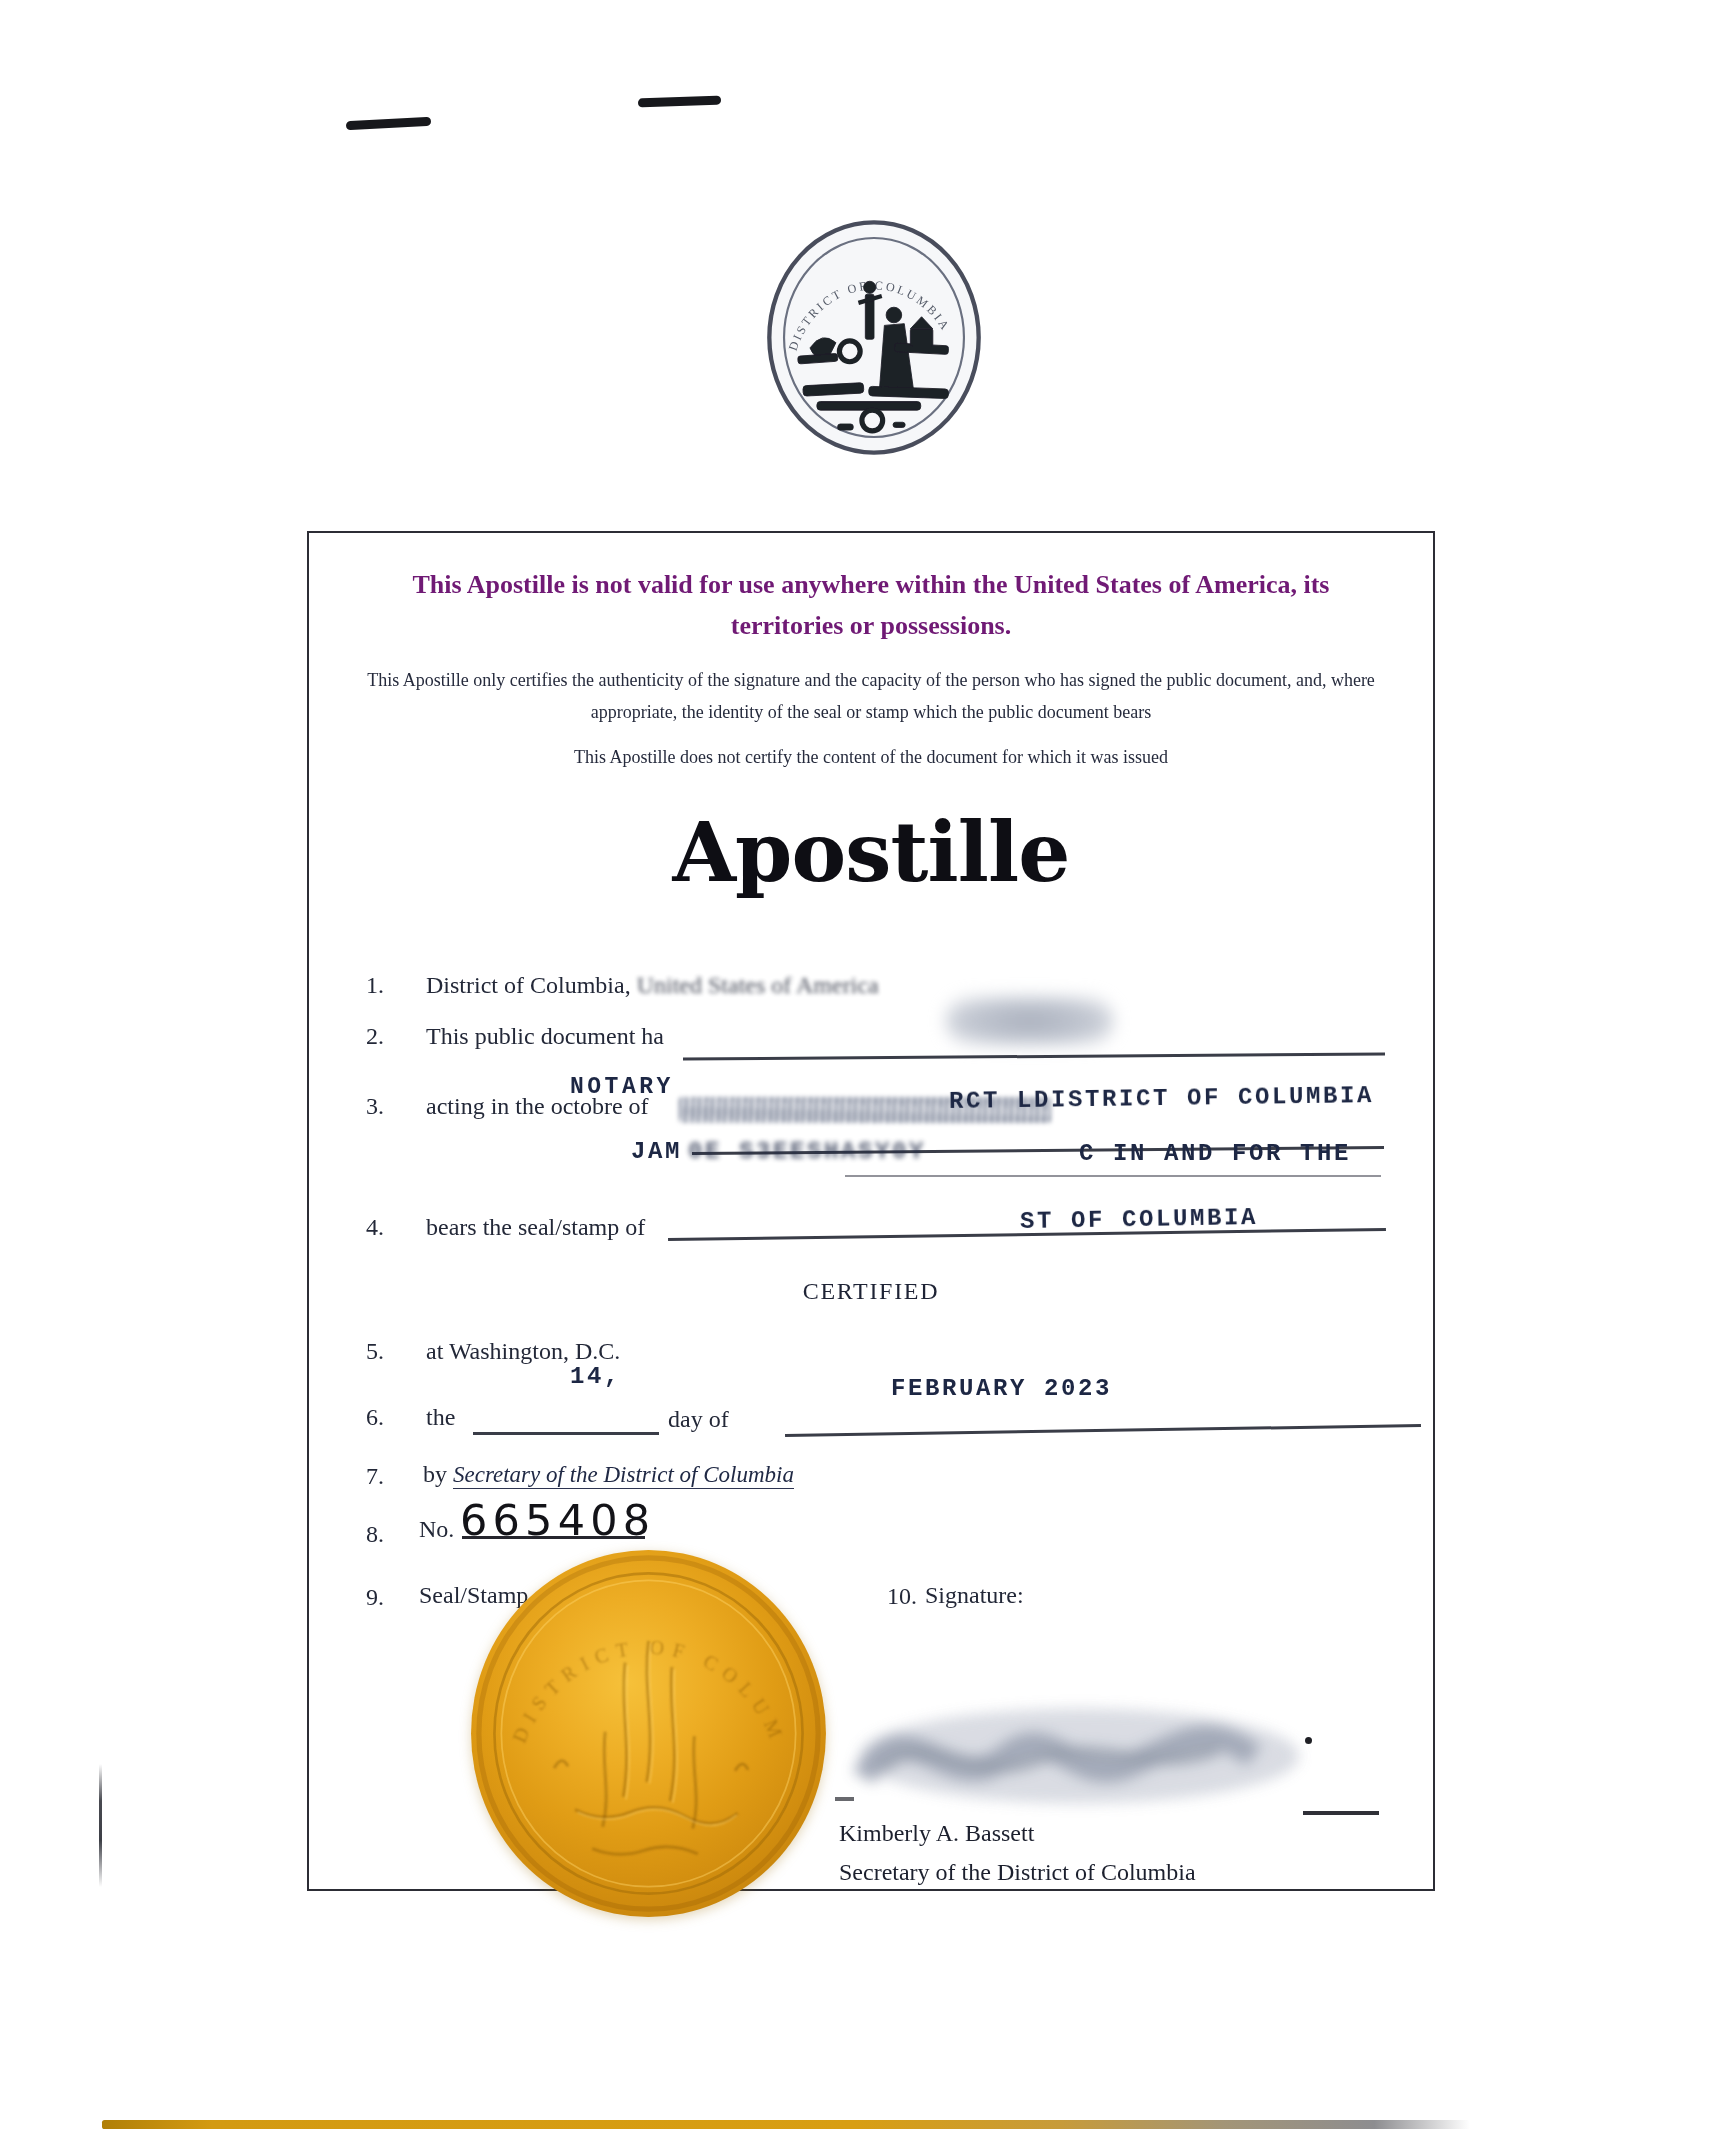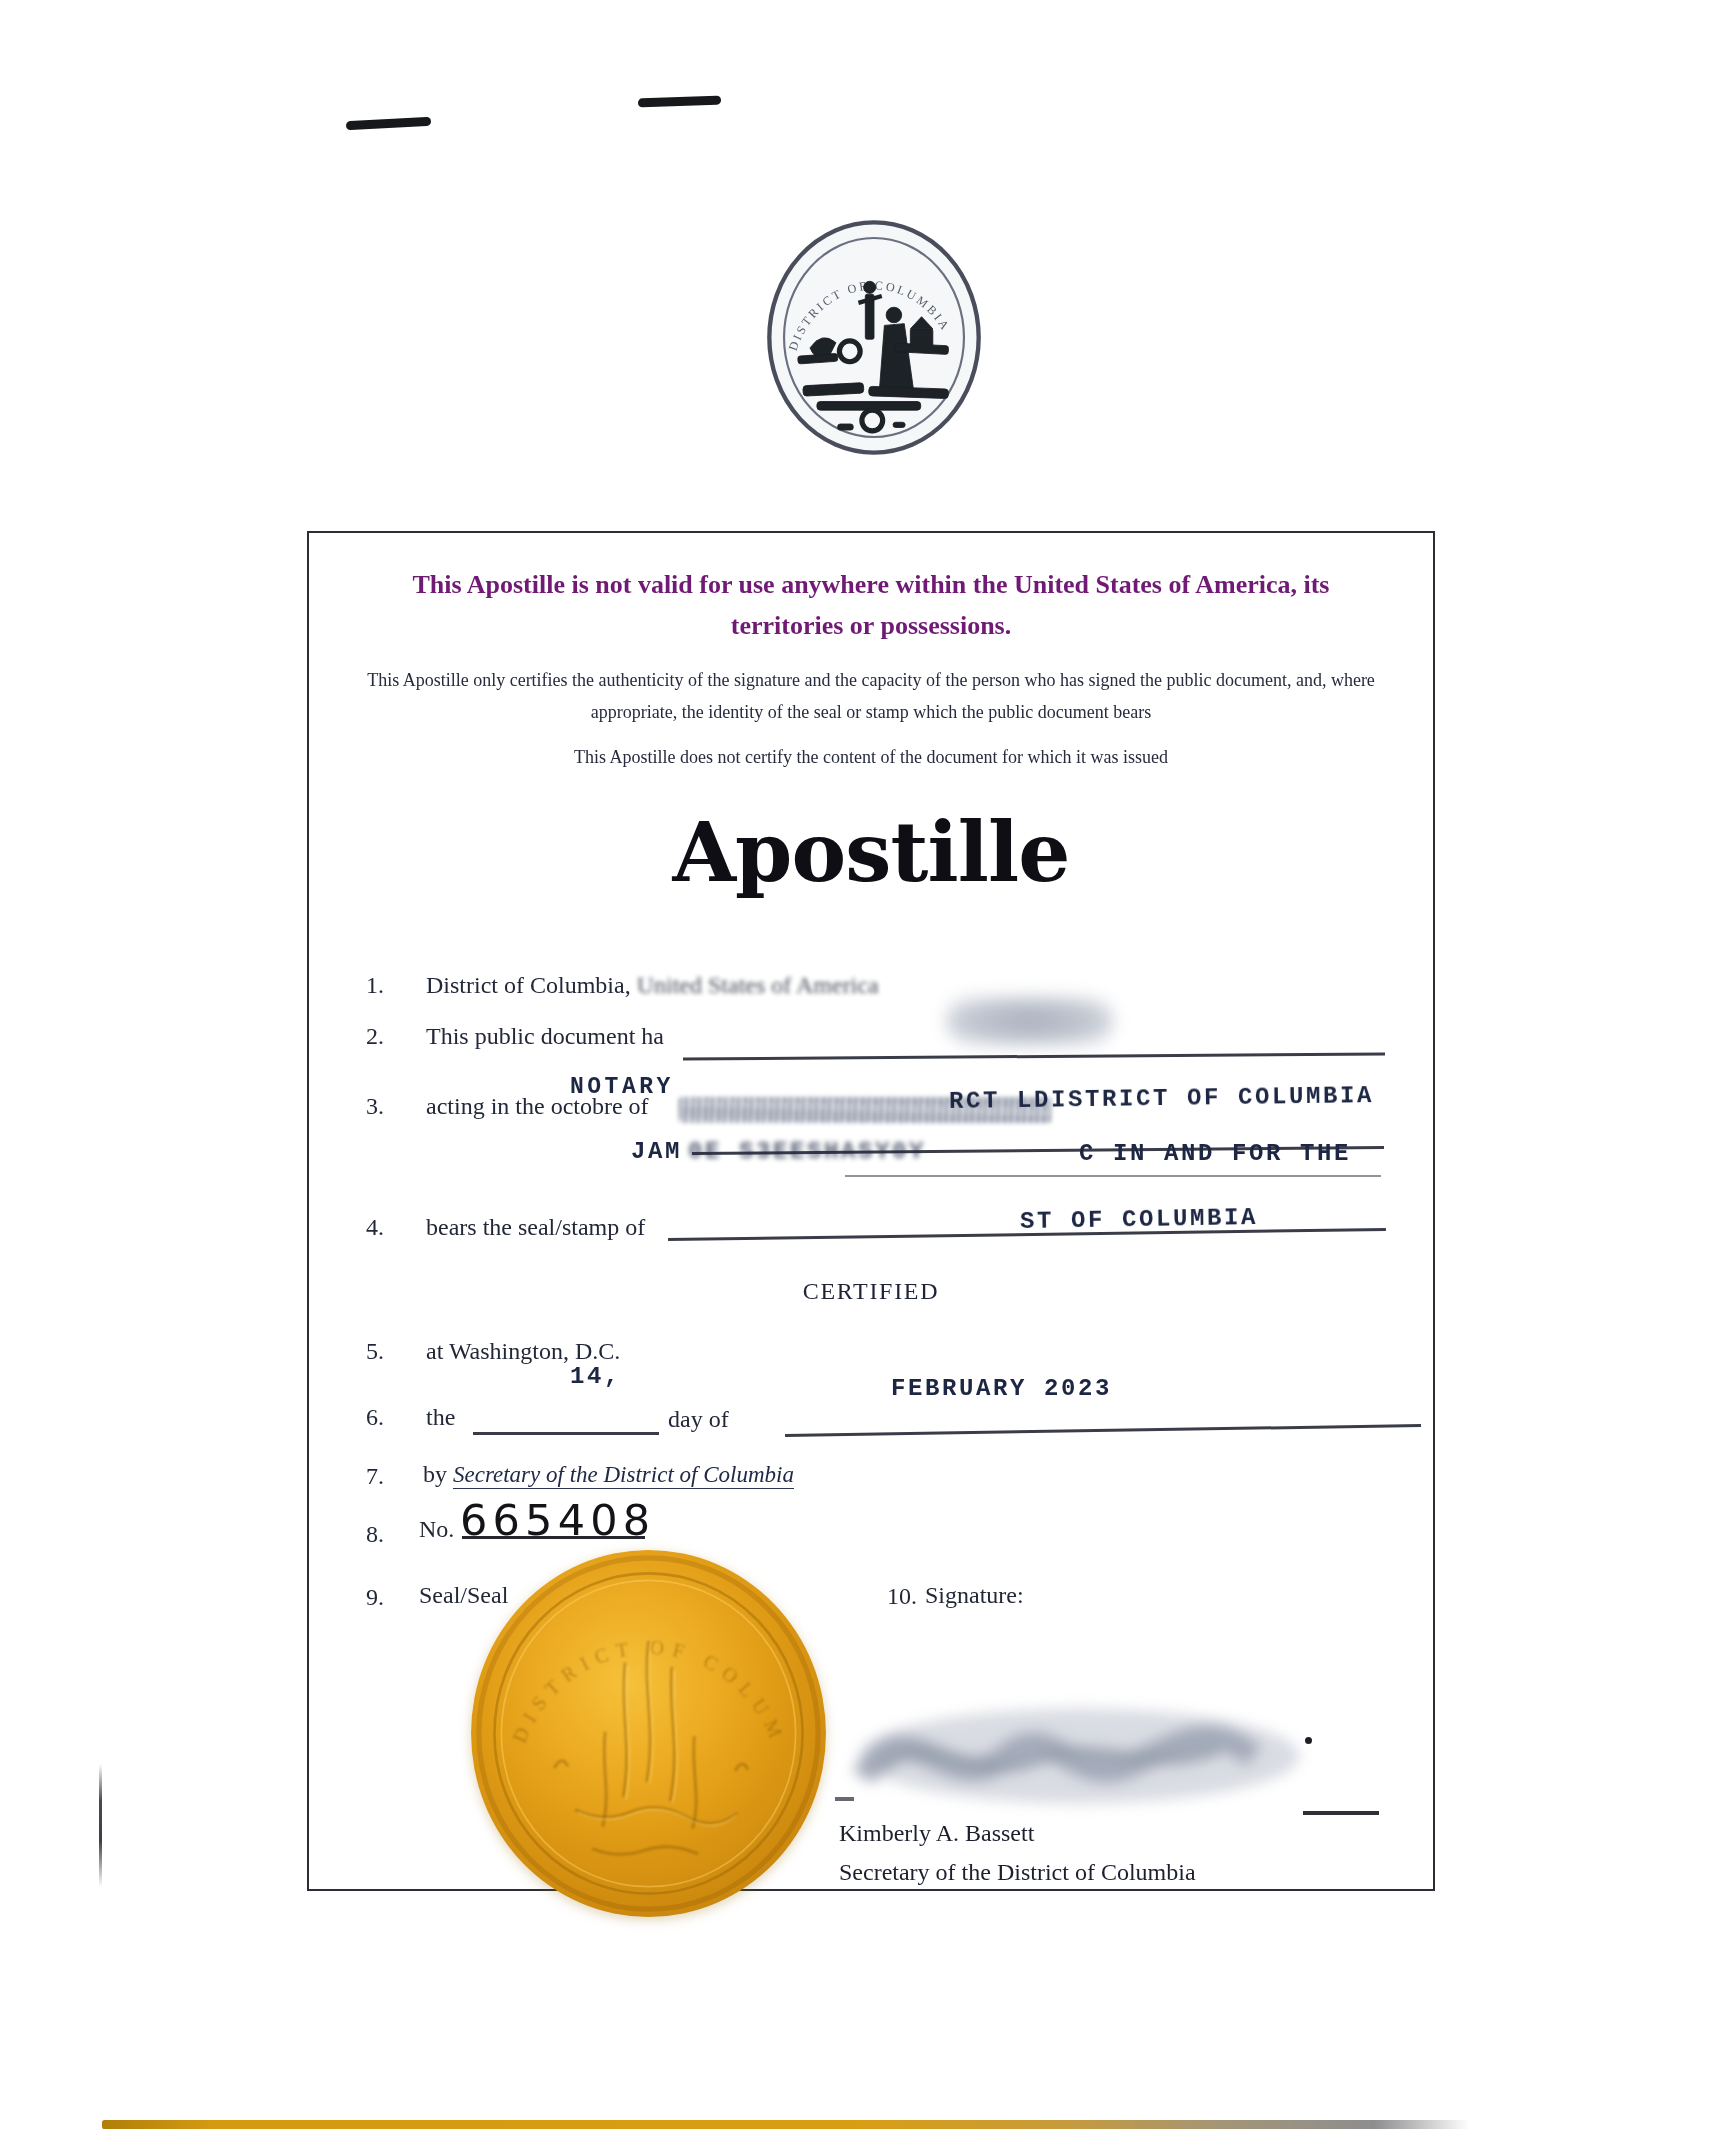--- a/index.html
+++ b/index.html
@@ -143,21 +143,21 @@
       <span>by</span>
       <span class="itl" style="font-size:23px;">Secretary of the District of Columbia</span>
     </span>
 
     <span class="t num" style="top:987px;">8.</span>
     <span class="t" style="left:110px;top:982px;">No.</span>
     <span class="bignum" style="left:151px;top:962px;">665408</span>
     <div class="rule" style="left:153px;top:1003px;width:183px;background:#26262e;"></div>
 
     <span class="t num" style="top:1050px;">9.</span>
-    <span class="t" style="left:110px;top:1048px;">Seal/Seal</span>
+    <span class="t" style="left:110px;top:1048px;">Seal/Stamp</span>
     <span class="t" style="left:558px;top:1049px;margin-left:20px;">10.</span>
     <span class="t" style="left:616px;top:1048px;">Signature:</span>
 
     <div class="dot" style="left:996px;top:1204px;"></div>
     <div class="rule" style="left:994px;top:1278px;width:76px;height:3.5px;background:#2f3037;"></div>
     <div class="rule" style="left:526px;top:1264px;width:19px;height:3.5px;background:#42434a;opacity:.8;"></div>
     <div class="sig-name" style="left:530px;top:1287px;">Kimberly A. Bassett</div>
     <div class="sig-name" style="left:530px;top:1326px;">Secretary of the District of Columbia</div>
   </div>
 

